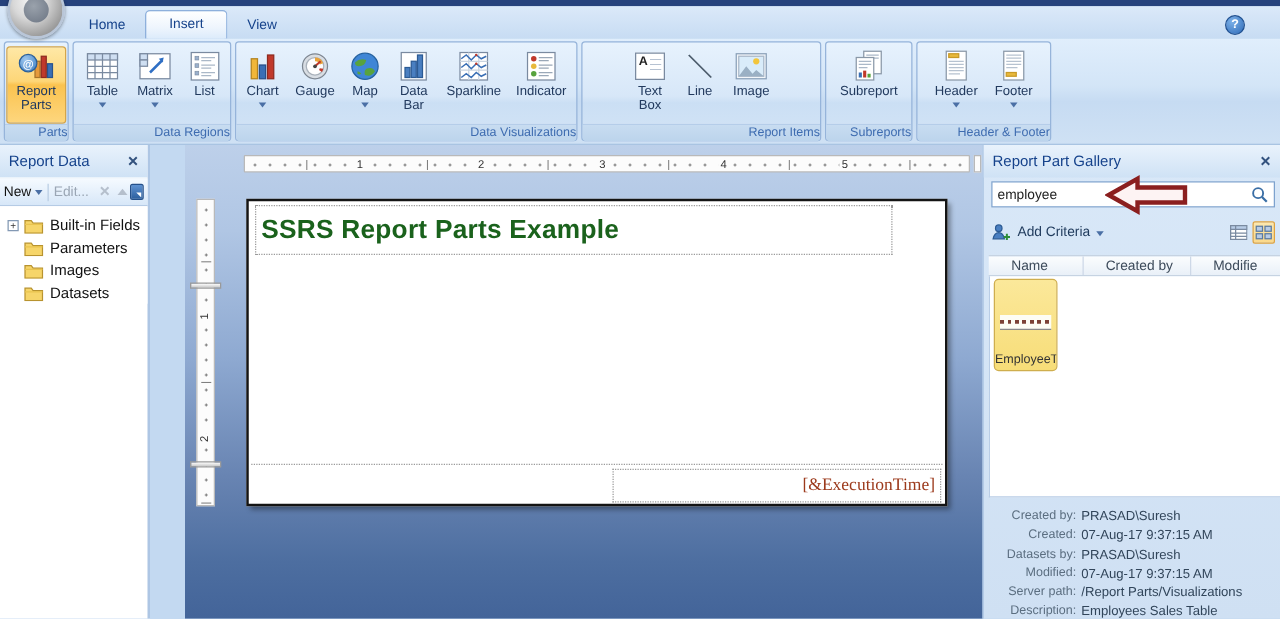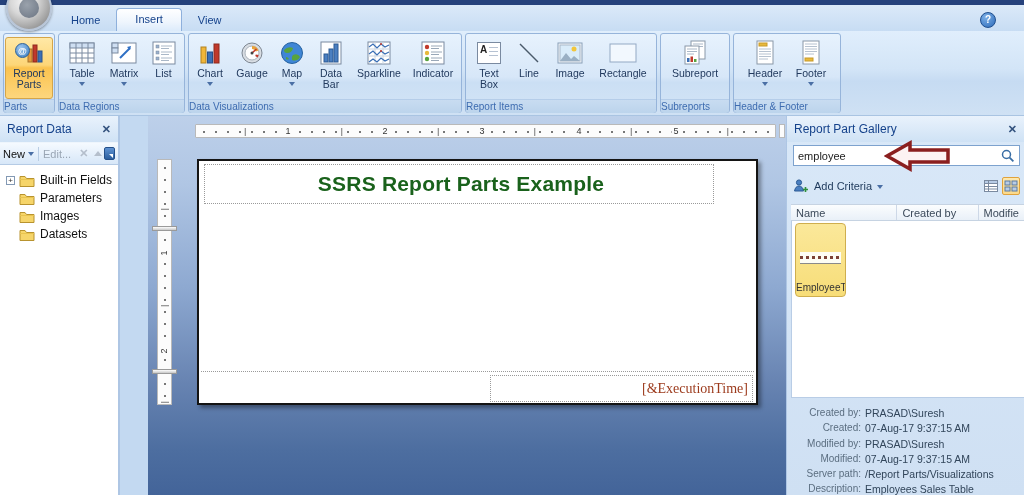--- a/index.html
+++ b/index.html
@@ -26,21 +26,21 @@
     background:radial-gradient(circle at 35% 30%, #7db1e8, #2d6ab8); border:1px solid #1f4f8f;
     color:#fff; font-size:10px; font-weight:bold; text-align:center; line-height:14px; }
   
   .ribbon { position:absolute; left:0; top:31px; width:1024px; height:85px;
     background:linear-gradient(180deg,#e0eefc 0%,#d3e5f7 45%,#c6dbf2 60%,#cfe1f4 100%);
     border-bottom:1px solid #a9c4e2; display:flex; align-items:flex-start; padding:2px 0 0 3px; }
   .rgroup { height:80px; margin-right:3px; border:1px solid #96b4da; border-radius:3px;
     background:linear-gradient(180deg,#e7f2fd 0%,#d7e7f8 55%,#cbdff4 62%,#d3e4f6 100%);
     display:flex; flex-direction:column; }
   .rgroup-body { flex:1; display:flex; align-items:flex-start; justify-content:center; padding-top:3px; }
-  .rgroup-label { height:14px; font-size:10px; color:#3e6cb0; text-align:left;
+  .rgroup-label { height:14px; font-size:10px; color:#3e6cb0; text-align:right;
     background:linear-gradient(180deg,#c8dcf1,#bcd4ec); border-top:1px solid #b5cde9;
     border-radius:0 0 3px 3px; line-height:13px; }
   .rbtn { display:flex; flex-direction:column; align-items:center; padding-top:1px;
     border:1px solid transparent; border-radius:3px; height:62px; }
   .rbtn.active { background:linear-gradient(180deg,#ffe8a6 0%,#fdd678 45%,#fbc34f 50%,#fdd67d 100%);
     border:1px solid #d5a548; }
   .ricon { height:28px; display:flex; align-items:center; justify-content:center; margin-bottom:1px; }
   .rlabel { font-size:10.5px; line-height:11px; text-align:center; color:#223a5e; white-space:pre-line; }
   .tri-down { width:0; height:0; border-left:3px solid transparent; border-right:3px solid transparent;
     border-top:4px solid #4a6fa5; margin-top:3px; }
@@ -96,21 +96,21 @@
     background-image:radial-gradient(circle,#777 0.8px,transparent 1.1px),
       repeating-linear-gradient(180deg,transparent 0 47px,#777 47px 48px,transparent 48px 96.5px);
     background-size:4px 12px,8px 96.5px; background-repeat:repeat-y,repeat-y;
     background-position:5px 2px,3px 2px; }
   .vruler .num { top:auto; transform:rotate(-90deg); left:1px; }
   .v-handle { position:absolute; left:4px; width:25px; height:5px;
     background:linear-gradient(180deg,#fdfdfd,#c8c8c8); border:1px solid #9a9a9a; z-index:3; }
   .page { position:absolute; left:49px; top:43px; width:561px; height:246px; background:#fff;
     border:2px solid #141414; box-shadow:3px 3px 4px rgba(0,0,0,.38); }
   .title-box { position:absolute; left:5px; top:3px; width:510px; height:40px;
-    border:1px dotted #9a9a9a; display:flex; align-items:center; padding-left:4px;justify-content:center; }
+    border:1px dotted #9a9a9a; display:flex; align-items:center; padding-left:4px; }
   .title-box span { font-size:21px; font-weight:bold; color:#1a621c; letter-spacing:.2px; }
   .body-sep { position:absolute; left:2px; right:2px; top:210px; border-top:1px dotted #9a9a9a; }
   .footer-box { position:absolute; left:291px; top:214px; width:263px; height:27px;
     border:1px dotted #9a9a9a; display:flex; align-items:center; justify-content:flex-end; padding-right:4px; }
   .footer-box span { font-family:"Liberation Serif", serif; font-size:14px; color:#9c3a1c; }
   
   .gallery { position:absolute; left:786px; top:0; width:238px; height:379px;
     background:linear-gradient(180deg,#d9e8f8,#cfe0f3); border-left:1px solid #aec6e4; }
   .search-wrap { position:absolute; left:6px; top:29px; width:227px; height:21px;
     border:1px solid #7da2ce; background:#fff; display:flex; align-items:center; }
@@ -118,21 +118,21 @@
     font-size:11px; color:#222; padding:0 4px; background:transparent; }
   .arrow-annot { position:absolute; left:97px; top:23px; z-index:6; }
   .criteria-row { position:absolute; left:6px; top:59px; width:227px; height:22px;
     display:flex; align-items:center; }
   .criteria-row .lbl { margin:0 5px 0 5px; font-size:11px; color:#1e395b; }
   .toggle { width:18px; height:18px; border:1px solid transparent; border-radius:2px;
     display:flex; align-items:center; justify-content:center; }
   .toggle.active { border:1px solid #e0a23c; background:linear-gradient(180deg,#fde8ae,#fbd98a); }
   .col-hdr { position:absolute; left:4px; top:88px; width:234px; height:17px; display:flex;
     border-top:1px solid #c6d3e2; border-bottom:1px solid #c6d3e2; background:linear-gradient(180deg,#fbfdfe,#e9f0f8); overflow:hidden; }
-  .col-hdr div { padding:2px 5px; font-size:11px; color:#3c4a5a; border-right:1px solid #cdd8e7; white-space:nowrap; }
+  .col-hdr div { padding:2px 18px; font-size:11px; color:#3c4a5a; border-right:1px solid #cdd8e7; white-space:nowrap; }
   .glist { position:absolute; left:4px; top:105px; width:234px; height:177px; background:#fff;
     border:1px solid #b9cde6; border-top:none; overflow:hidden; }
   .tile { position:absolute; left:3px; top:2px; width:51px; height:74px;
     background:linear-gradient(180deg,#fbe89a,#f7dd78); border:1px solid #cfae4e; border-radius:4px; }
   .thumb { position:absolute; left:4px; top:28px; right:4px; height:12px; background:#fdfdf4;
     border-bottom:1px solid #8a8a8a;
     background-image:repeating-linear-gradient(90deg,#7c4236 0 3px,transparent 3px 6px);
     background-size:100% 3px; background-repeat:no-repeat; background-position:0 4px; }
   .tile-name { position:absolute; left:0; right:0; bottom:3px; text-align:center; font-size:10px;
     color:#333; white-space:nowrap; overflow:hidden; }
@@ -325,28 +325,20 @@
         <div class="ricon">
           <svg width="26" height="24" viewBox="0 0 26 24">
             <rect x="1" y="2" width="24" height="20" fill="#f2f6fa" stroke="#8aa0b8"></rect>
             <rect x="3" y="4" width="20" height="16" fill="#d9ecfa" stroke="#aab8c8"></rect>
             <circle cx="17" cy="8" r="2.5" fill="#f2c63c"></circle>
             <path d="M3 20 l6-8 5 6 3-3 6 5 z" fill="#9ab0c4"></path>
           </svg>
         </div>
         <span class="rlabel">Image</span>
       </div>
-      <div class="rbtn" style="width:62px">
-        <div class="ricon">
-          <svg width="30" height="24" viewBox="0 0 30 24">
-            <rect x="2" y="3" width="26" height="18" fill="#f2f8fe" stroke="#93a9c4"></rect>
-          </svg>
-        </div>
-        <span class="rlabel">Rectangle</span>
-      </div>
     </div>
     <div class="rgroup-label">Report Items</div>
   </div>
 
   <div class="rgroup" style="width:70px">
     <div class="rgroup-body">
       <div class="rbtn" style="width:64px">
         <div class="ricon">
           <svg width="26" height="26" viewBox="0 0 26 26">
             <rect x="9" y="1" width="14" height="18" fill="#fff" stroke="#8a98a8"></rect>
@@ -530,21 +522,21 @@
         <div class="thumb"></div>
         <div class="tile-name">EmployeeTa...</div>
       </div>
     </div>
 
     <div class="details">
       <span class="dl">Created by:</span>
       <span class="dv">PRASAD\Suresh</span>
       <span class="dl">Created:</span>
       <span class="dv">07-Aug-17 9:37:15 AM</span>
-      <span class="dl">Modified by:</span>
+      <span class="dl">Datasets by:</span>
       <span class="dv">PRASAD\Suresh</span>
       <span class="dl">Modified:</span>
       <span class="dv">07-Aug-17 9:37:15 AM</span>
       <span class="dl">Server path:</span>
       <span class="dv">/Report Parts/Visualizations</span>
       <span class="dl">Description:</span>
       <span class="dv">Employees Sales Table</span>
     </div>
   </div>
 </div>

